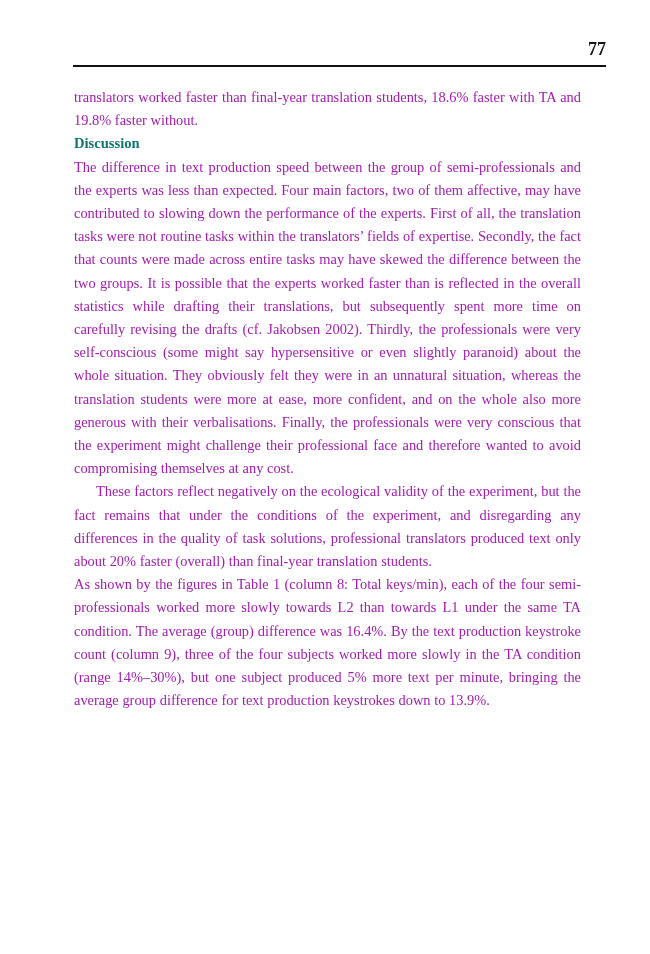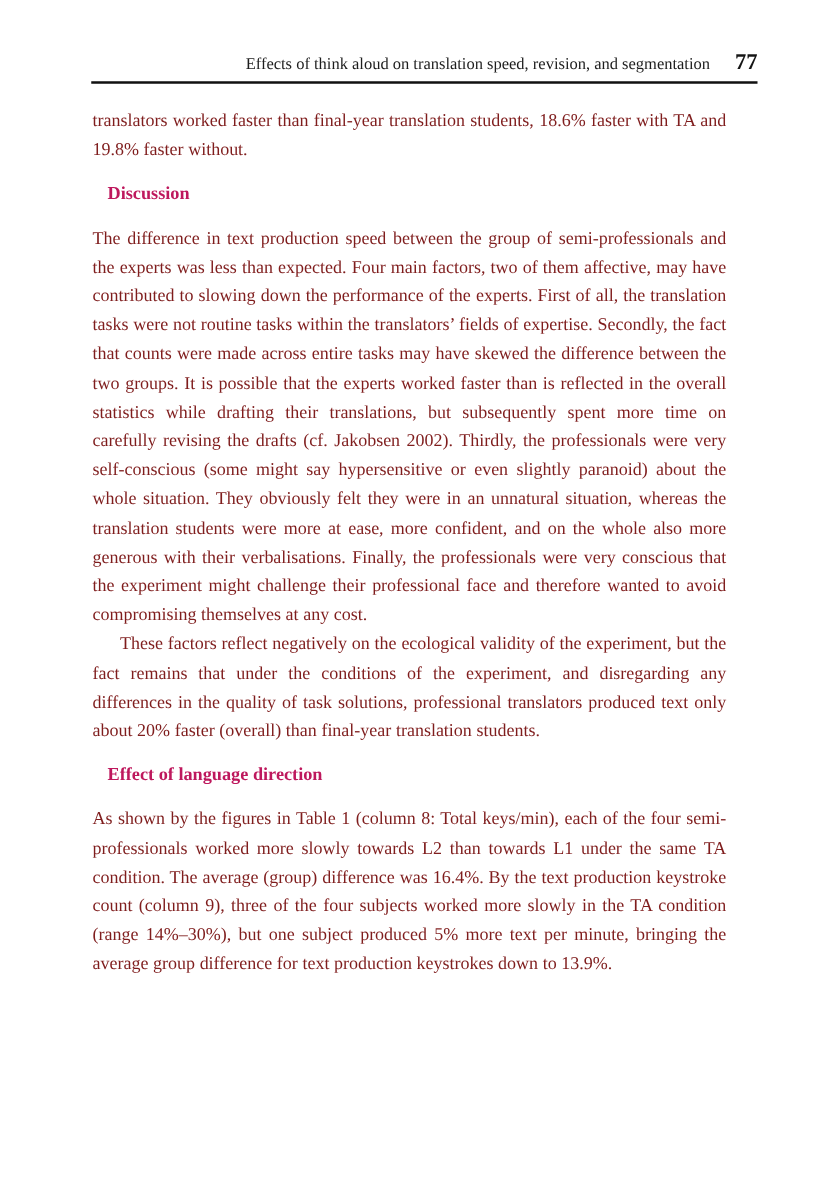--- a/index.html
+++ b/index.html
@@ -67,65 +67,63 @@
     top: 86px;
     width: 507px;
   }
 
   p.body {
     margin: 0;
     font-size: 14.4px;
     line-height: 23.2px;
     text-align: justify;
     text-justify: inter-word;
-    color: #7f1d1d;
+    color: #a21caf;
     hyphens: none;
     word-spacing: 0.1px;
   }
   p.body.indent {
     text-indent: 22px;
   }
 
   h2.section-heading {
-    margin: 12px;
+    margin: 0;
     font-size: 14.6px;
     line-height: 23.2px;
     font-weight: bold;
-    color: #be185d;
+    color: #0f766e;
     text-align: left;
   }
 
   
   .gap-after-para-1 { margin-top: 0; }
   .sp-heading-top   { margin-top: 50px; }
   .sp-heading-bot   { margin-top: 25px; }
   .sp-para          { margin-top: 0px; }
   .sp-section-top   { margin-top: 50px; }
 </style>
 </head>
 <body>
 
 <div class="page">
 
   <div class="running-header">
-    <span class="header-title">Effects of think aloud on translation speed, revision, and segmentation</span>
     <span class="header-pageno">77</span>
   </div>
 
   <div class="header-rule"></div>
 
   <div class="content">
 
     <p class="body gap-after-para-1">translators worked faster than final-year translation students, 18.6% faster with TA and 19.8% faster without.</p>
 
     <h2 class="section-heading sp-heading-top">Discussion</h2>
 
     <p class="body sp-heading-bot">The difference in text production speed between the group of semi-professionals and the experts was less than expected. Four main factors, two of them affective, may have contributed to slowing down the performance of the experts. First of all, the translation tasks were not routine tasks within the translators’ fields of expertise. Secondly, the fact that counts were made across entire tasks may have skewed the difference between the two groups. It is possible that the experts worked faster than is reflected in the overall statistics while drafting their translations, but subsequently spent more time on carefully revising the drafts (cf. Jakobsen 2002). Thirdly, the professionals were very self-conscious (some might say hypersensitive or even slightly paranoid) about the whole situation. They obviously felt they were in an unnatural situation, whereas the translation students were more at ease, more confident, and on the whole also more generous with their verbalisations. Finally, the professionals were very conscious that the experiment might challenge their professional face and therefore wanted to avoid compromising themselves at any cost.</p>
 
     <p class="body indent sp-para">These factors reflect negatively on the ecological validity of the experiment, but the fact remains that under the conditions of the experiment, and disregarding any differences in the quality of task solutions, professional translators produced text only about 20% faster (overall) than final-year translation students.</p>
 
-    <h2 class="section-heading sp-section-top">Effect of language direction</h2>
 
     <p class="body sp-heading-bot">As shown by the figures in Table 1 (column 8: Total keys/min), each of the four semi-professionals worked more slowly towards L2 than towards L1 under the same TA condition. The average (group) difference was 16.4%. By the text production keystroke count (column 9), three of the four subjects worked more slowly in the TA condition (range 14%–30%), but one subject produced 5% more text per minute, bringing the average group difference for text production keystrokes down to 13.9%.</p>
 
 
   </div>
 </div>
 
 </body></html>

